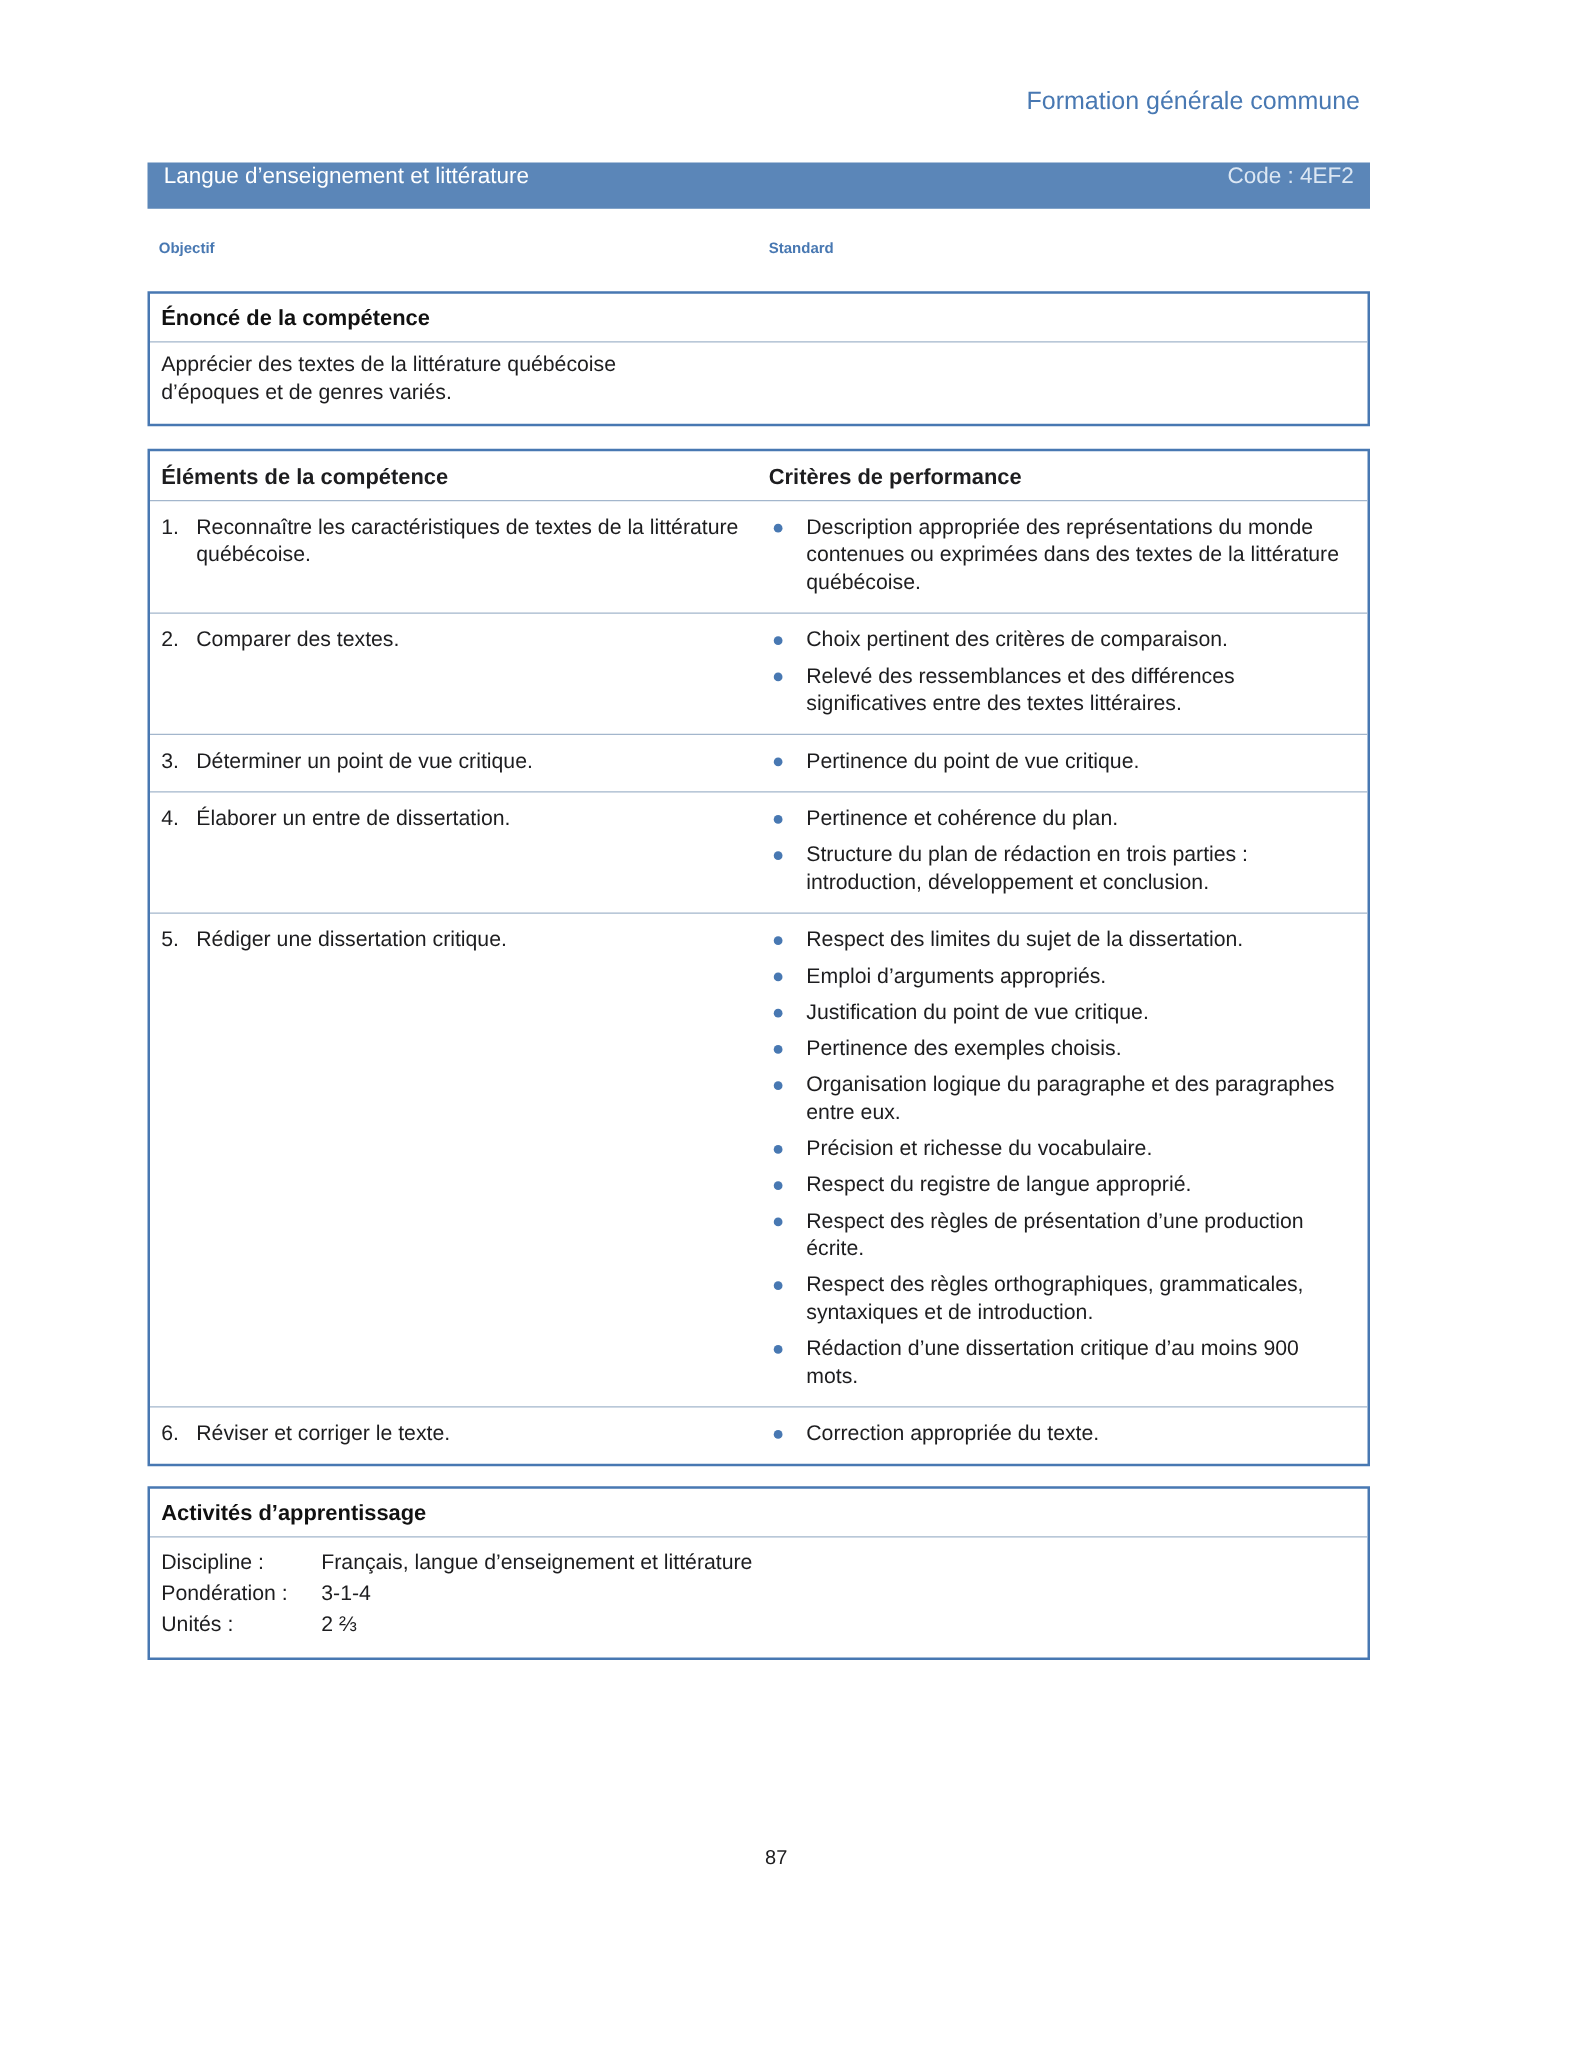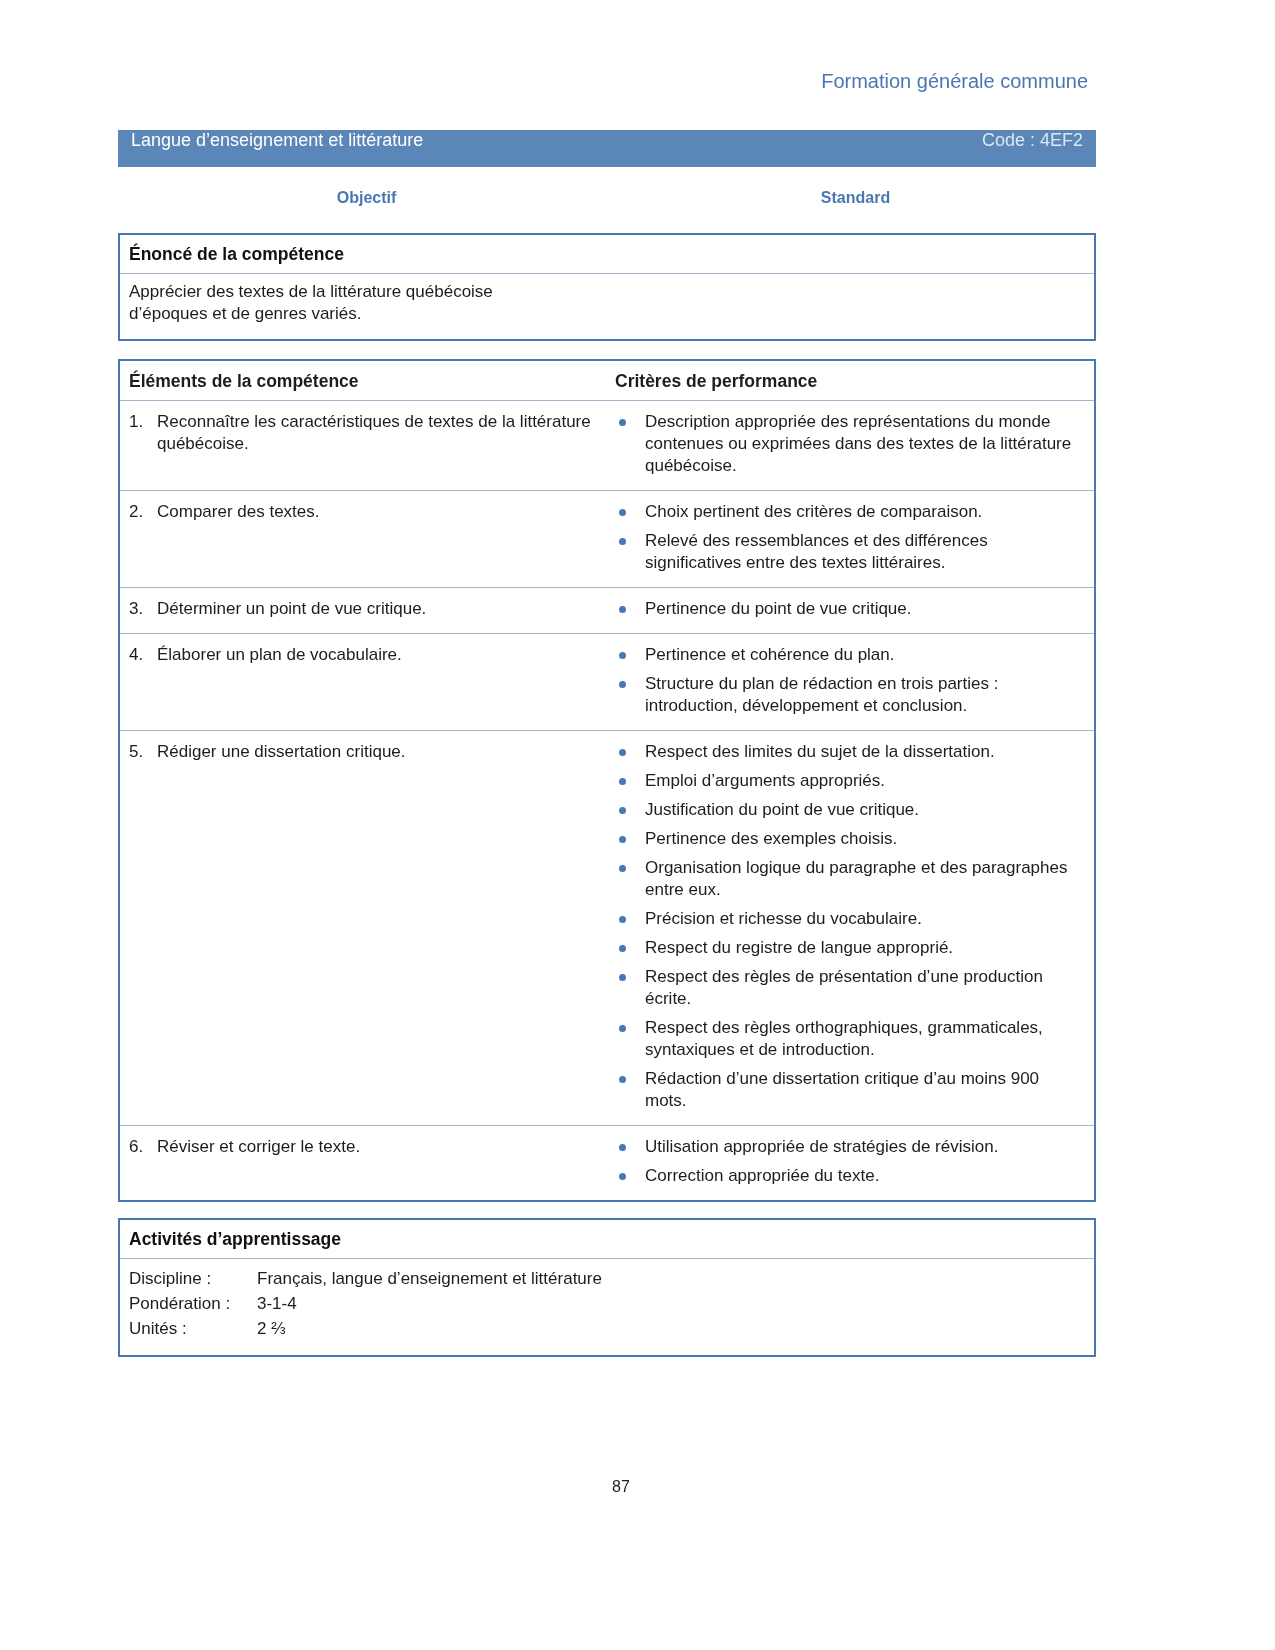--- a/index.html
+++ b/index.html
@@ -45,25 +45,24 @@
     align-items:flex-start;
     padding:0 13px;
     font-size:18px;
   }
   .bar-left{ color:#ffffff; }
   .bar-right{ color:#dce7f3; }
   .headings{
     margin-top:18px;
     display:grid;
     grid-template-columns:488px 1fr;
-    font-size:16px;
+    font-size:12px;
     font-weight:bold;
     color:var(--accent-blue);
     line-height:26px;
-    text-align:center;
   }
   .headings > div{ padding-left:9px; }
   .box{
     border:2px solid var(--accent-blue);
     margin-top:22px;
     background:#ffffff;
   }
   .box-title{
     font-weight:bold;
     font-size:17.5px;
@@ -203,21 +202,21 @@
             </div>
             <div class="c2 cell">
               <ul class="criteria">
                 <li>Pertinence du point de vue critique.</li>
               </ul>
             </div>
           </div>
           <div class="trow">
             <div class="c1 cell row-c1">
               <span class="num">4.</span>
-              <span class="etext">Élaborer un plan de vocabulaire.</span>
+              <span class="etext">Élaborer un entre de dissertation.</span>
             </div>
             <div class="c2 cell">
               <ul class="criteria">
                 <li>Pertinence et cohérence du plan.</li>
                 <li>Structure du plan de rédaction en trois parties : introduction, développement et conclusion.</li>
               </ul>
             </div>
           </div>
           <div class="trow">
             <div class="c1 cell row-c1">
@@ -239,21 +238,20 @@
               </ul>
             </div>
           </div>
           <div class="trow">
             <div class="c1 cell row-c1">
               <span class="num">6.</span>
               <span class="etext">Réviser et corriger le texte.</span>
             </div>
             <div class="c2 cell">
               <ul class="criteria">
-                <li>Utilisation appropriée de stratégies de révision.</li>
                 <li>Correction appropriée du texte.</li>
               </ul>
             </div>
           </div>
         </div>
     </div>
 
     <div class="box activities">
       <div class="box-title">Activités d’apprentissage</div>
       <div class="box-body">

